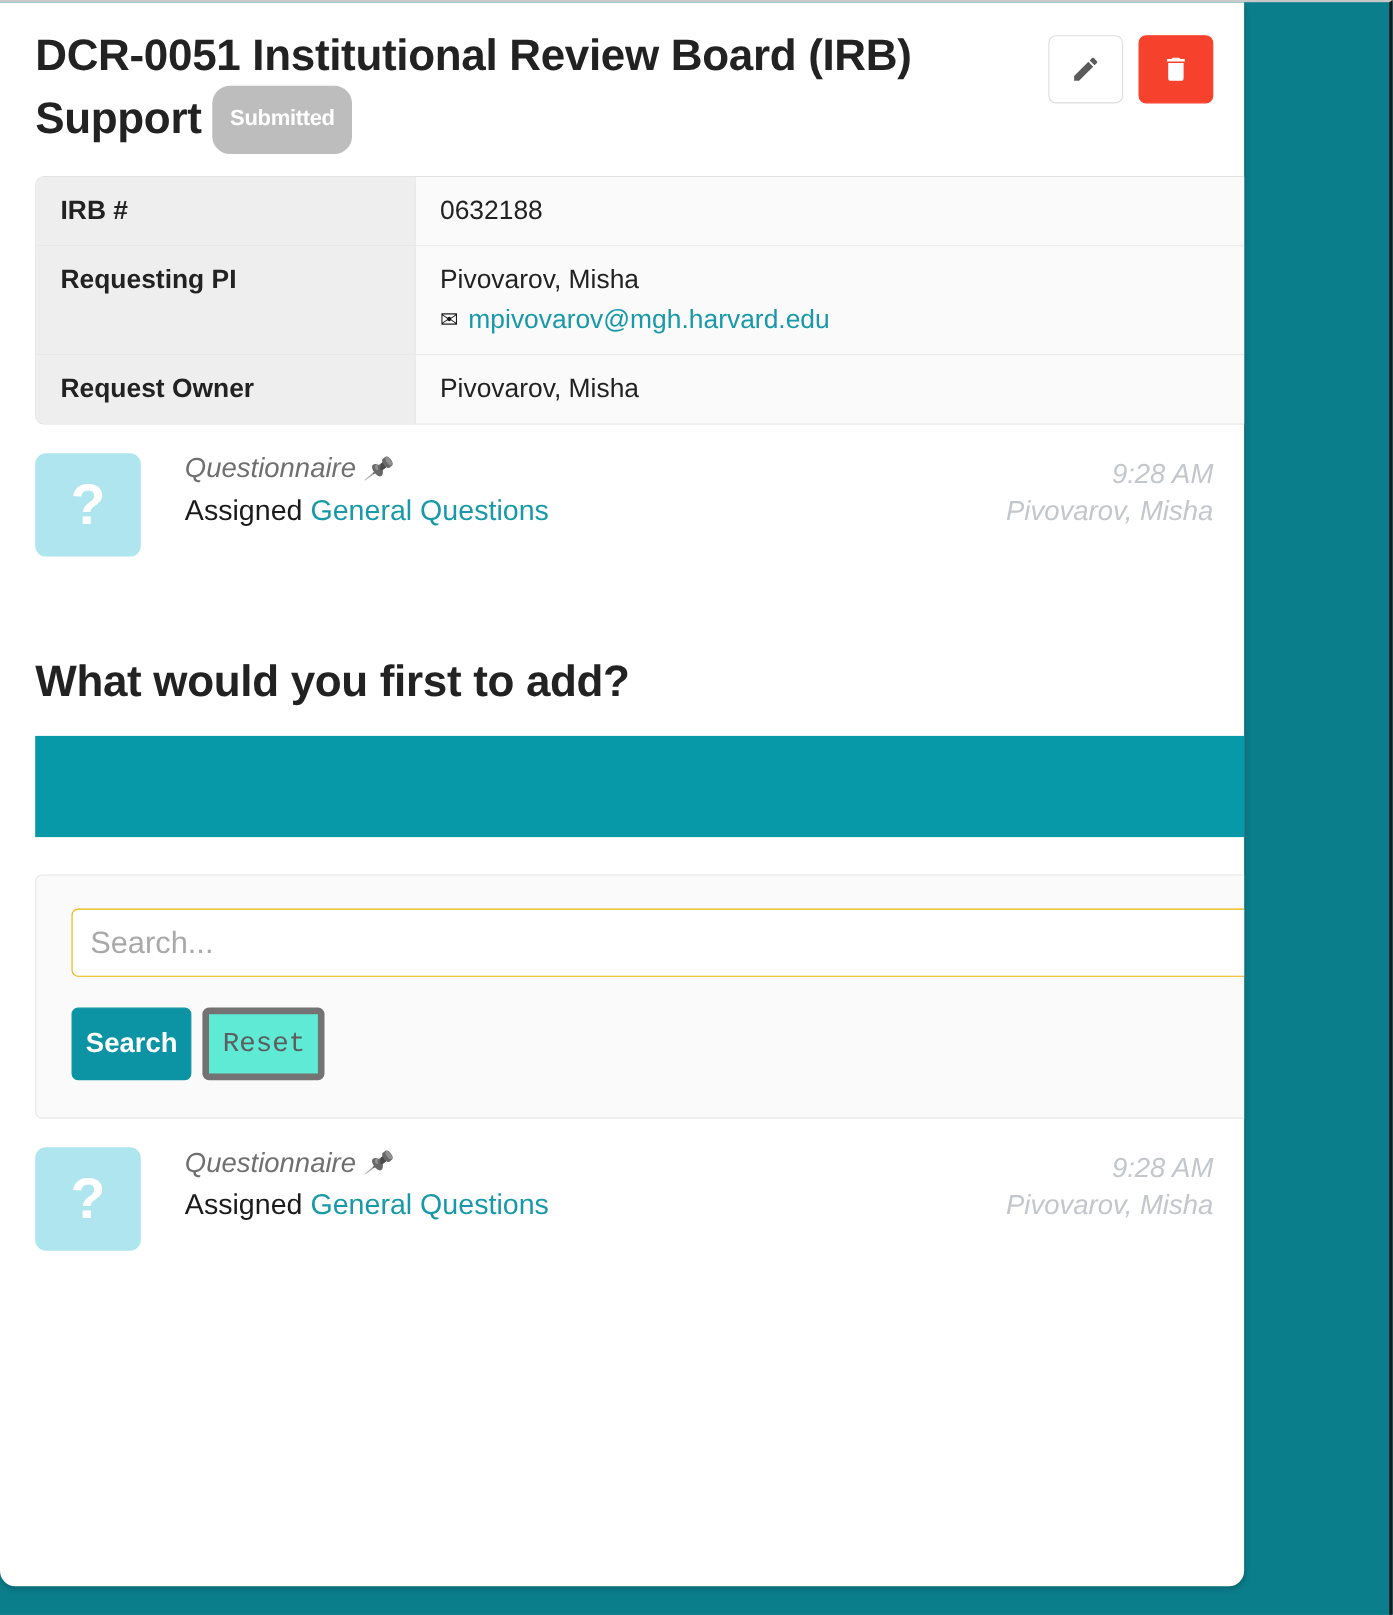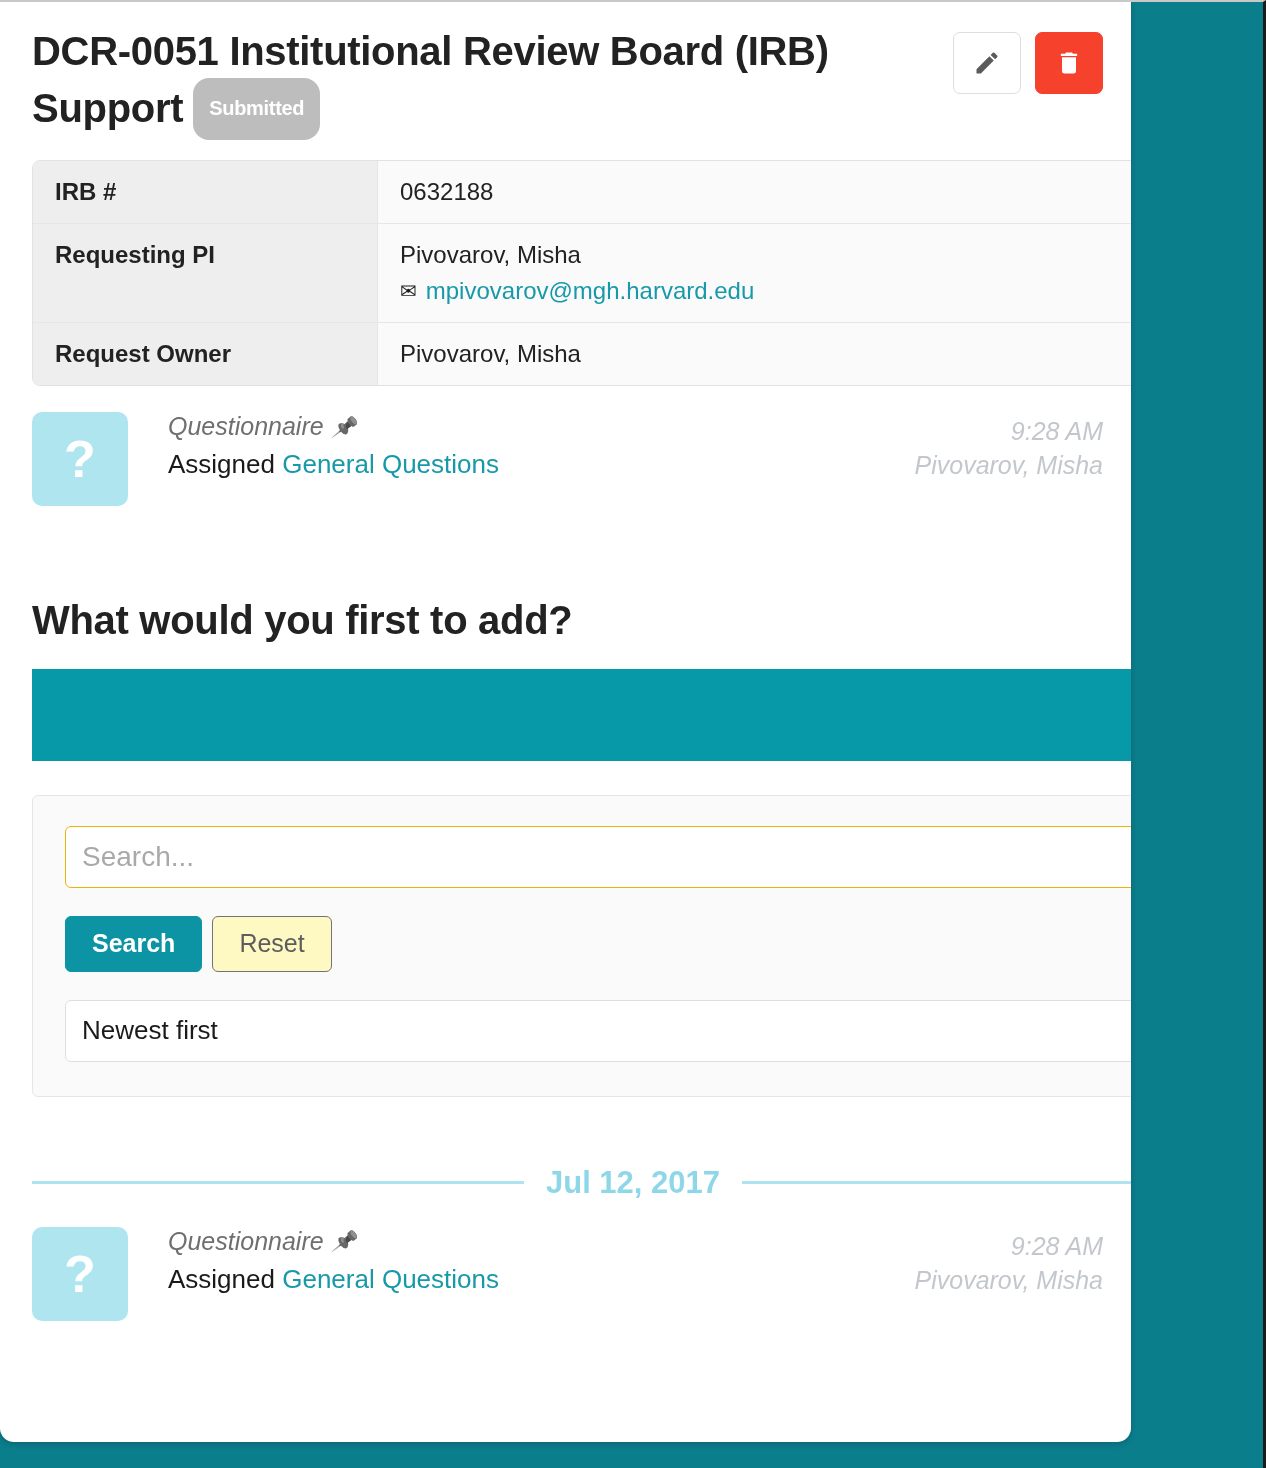--- a/index.html
+++ b/index.html
@@ -252,34 +252,35 @@
   .search-input::placeholder { color: #a9a9a9; }
   .btn-row {
     display: flex;
     gap: 10px;
     margin-top: 28px;
   }
   .btn {
     font-size: 25px;
     font-family: "Liberation Sans", sans-serif;
     border-radius: 6px;
-    padding: 13px 26px;
+    padding: 13px 12px;
     cursor: pointer;
     line-height: 1.1;
   }
   .btn-primary {
     background: #0c94a4;
     border: 1px solid #0c94a4;
     color: #ffffff;
     font-weight: bold;
   }
   .btn-default {
-    background: #fef9c3;
-    border: 1px solid #737373;
+    background: #5eead4;
+    border: 6px solid #737373;
     color: #5d5d5d;
+    font-family: Liberation Mono, monospace;
   }
   .select-wrap {
     position: relative;
     margin-top: 28px;
   }
   .select-box {
     width: 100%;
     height: 62px;
     box-sizing: border-box;
     border: 1px solid #dfdfdf;
@@ -398,33 +399,22 @@
           <span></span>
         </div>
       </div>
 
       <div class="search-panel">
         <input class="search-input" type="text" placeholder="Search..." style="">
         <div class="btn-row">
           <button class="btn btn-primary">Search</button>
           <button class="btn btn-default">Reset</button>
         </div>
-        <div class="select-wrap">
-          <div class="select-box">
-            <span>Newest first</span>
-          </div>
-          <span class="select-caret"></span>
-        </div>
       </div>
 
-      <div class="date-divider">
-        <span class="line"></span>
-        <span class="date-text">Jul 12, 2017</span>
-        <span class="line"></span>
-      </div>
 
       <div class="activity-row">
         <div class="activity-avatar">?</div>
         <div class="activity-body">
           <div class="activity-kind">
             <span>Questionnaire</span>
             <span class="pin-glyph">📌</span>
           </div>
           <div class="activity-text">
             <span>Assigned</span>

